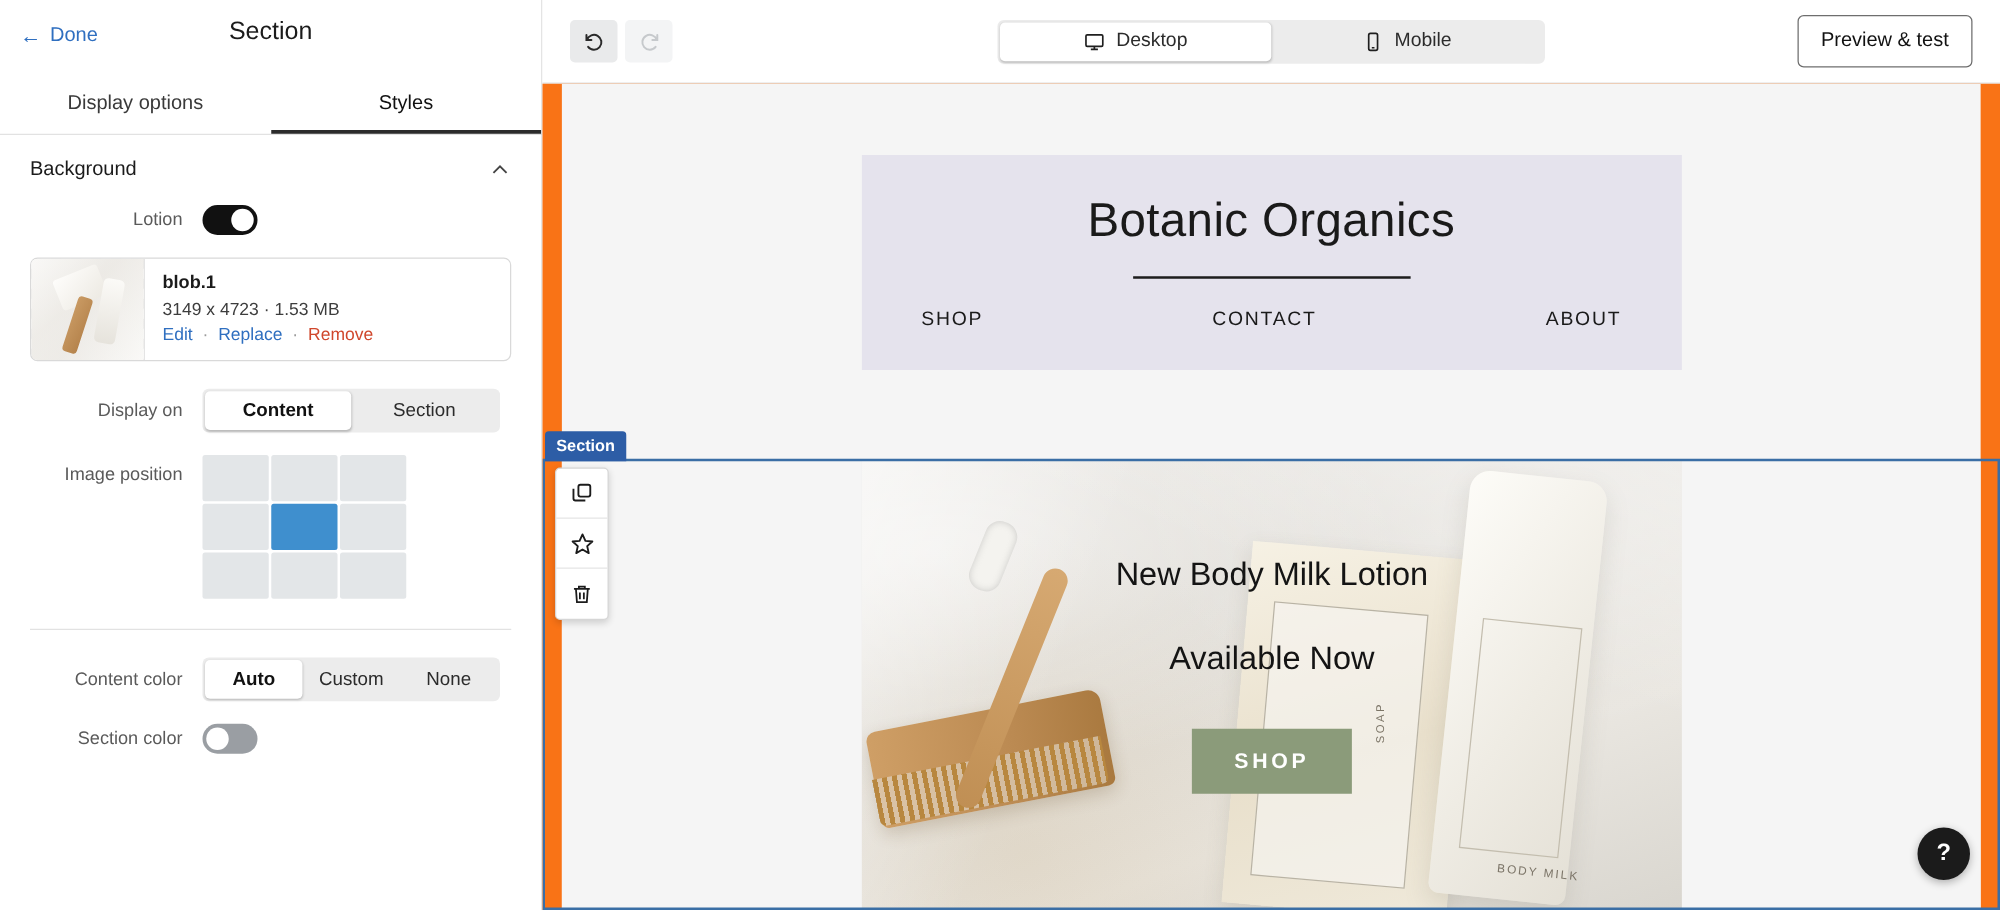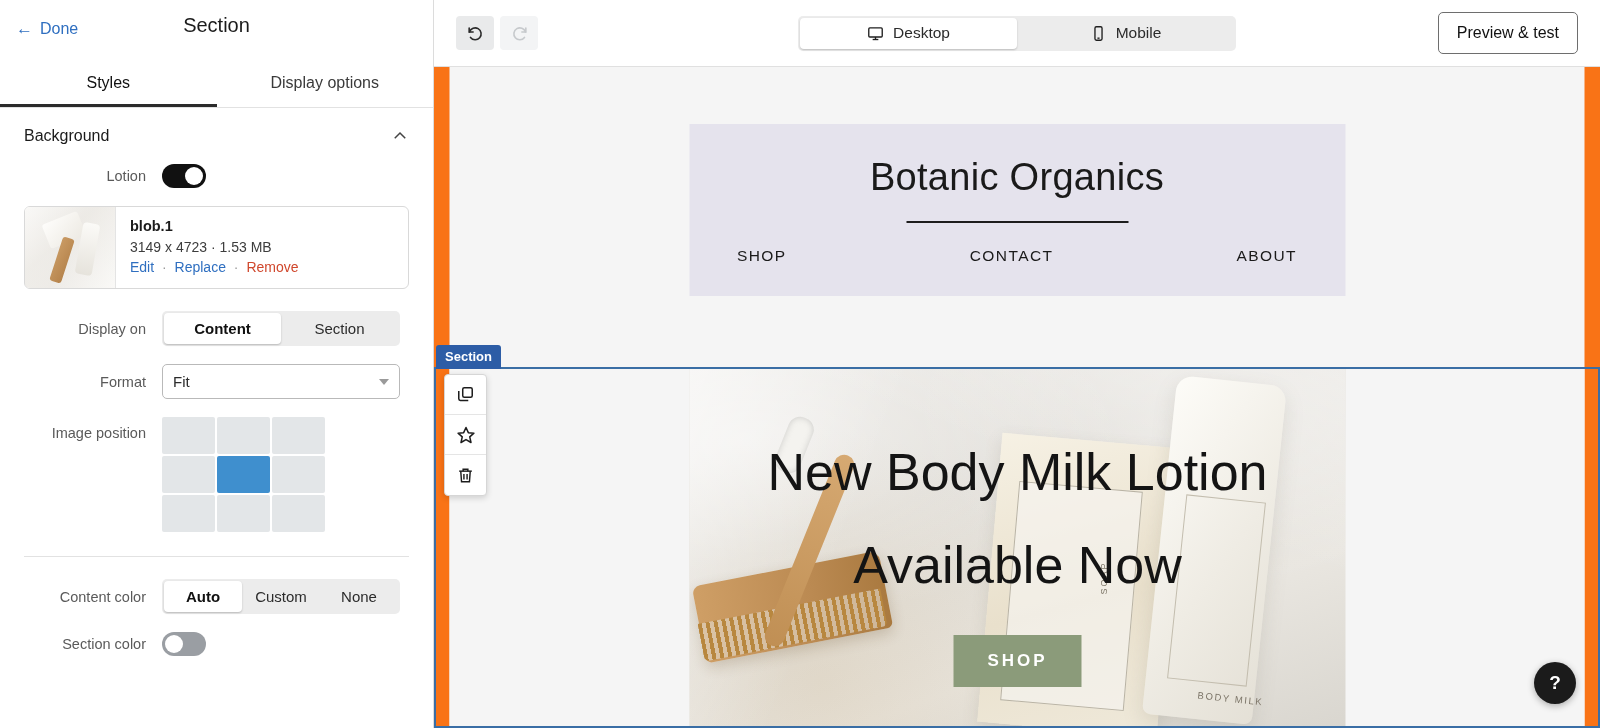--- a/index.html
+++ b/index.html
@@ -293,21 +293,21 @@
   .hero .tubetxt {
     position: absolute; left: 508px; top: 325px;
     font-size: 9.5px; letter-spacing: 1.6px; color: #7c7568;
     transform: rotate(6deg);
   }
   .hero .overlay-content {
     position: absolute; inset: 0; display: flex; flex-direction: column;
     align-items: center; padding-top: 78px;
   }
   .hero h1 {
-    font-size: 52px; font-weight: normal; color: #141414; line-height: 1.0;
+    font-size: 26px; font-weight: normal; color: #141414; line-height: 1.0;
     text-align: center;
   }
   .hero h1 + h1 { margin-top: 41px; }
   .shop-btn {
     margin-top: 44px; background: #8b9b7a; color: #fff;
     font-size: 17px; letter-spacing: 3px; font-weight: bold;
     padding: 16px 34px; cursor: pointer;
   }
 
   .sel-border {
@@ -351,25 +351,25 @@
 
     <div class="panel-head">
       <div class="done-btn">
         <span class="back-arrow">←</span>
         <span>Done</span>
       </div>
       <div class="panel-title">Section</div>
     </div>
 
     <div class="tabs">
+      <div class="tab">
+        <span>Display options</span>
+      </div>
       <div class="tab active">
         <span>Styles</span>
-      </div>
-      <div class="tab">
-        <span>Display options</span>
       </div>
     </div>
 
     <div class="panel-body">
 
       <div class="sec-head">
         <span class="lbl">Background</span>
         <svg class="chev" viewBox="0 0 24 24" fill="none" stroke="currentColor" stroke-width="2">
           <polyline points="5,15 12,8 19,15"></polyline>
         </svg>
@@ -411,29 +411,20 @@
       <div class="row">
         <div class="rlabel">Display on</div>
         <div class="rctl">
           <div class="seg">
             <div class="opt sel">Content</div>
             <div class="opt">Section</div>
           </div>
         </div>
       </div>
 
-      <div class="row">
-        <div class="rlabel">Format</div>
-        <div class="rctl">
-          <div class="select">
-            <span>Fit</span>
-            <span class="caret"></span>
-          </div>
-        </div>
-      </div>
 
       <div class="row" style="align-items:flex-start;">
         <div class="rlabel" style="padding-top:8px;">Image position</div>
         <div class="rctl">
           <div class="posgrid">
             <div class="cell"></div>
             <div class="cell"></div>
             <div class="cell"></div>
             <div class="cell"></div>
             <div class="cell sel"></div>

